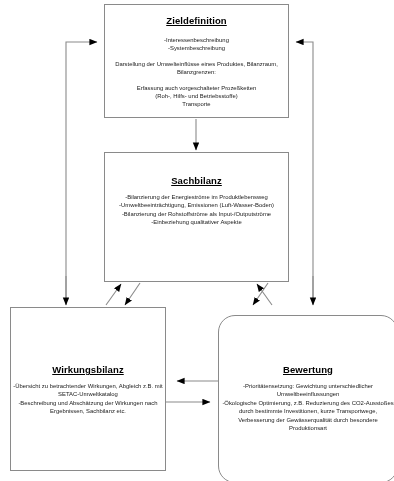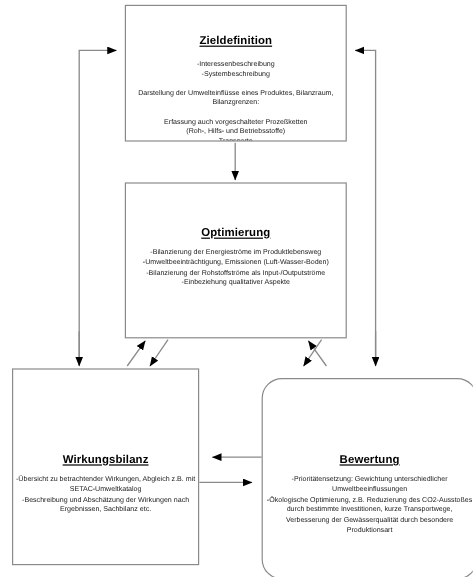--- a/index.html
+++ b/index.html
@@ -26,21 +26,20 @@
     overflow:hidden;
   }
   .box-title{
     font-weight:bold;
     font-size:9.5px;
     color:#000;
     text-decoration:underline;
     text-align:center;
     letter-spacing:.1px;
     white-space:nowrap;
-    margin-top:14px;
   }
   .box-para{
     font-size:5.9px;
     line-height:1.42;
     color:#1a1a1a;
     text-align:center;
     width:97%;
     margin:0;
   }
   .gap-s{height:7px;}
@@ -126,21 +125,21 @@
       <pre class="box-para" style="font-family:'Liberation Sans',sans-serif;white-space:pre-line;">Darstellung der Umwelteinflüsse eines Produktes, Bilanzraum, Bilanzgrenzen:</pre>
       <div class="gap-s"></div>
       <pre class="box-para" style="font-family:'Liberation Sans',sans-serif;white-space:pre-line;">Erfassung auch vorgeschalteter Prozeßketten
 (Roh-, Hilfs- und Betriebsstoffe)
 Transporte</pre>
     </div>
   </div>
 
   <div class="box" id="box-sachbilanz">
     <div class="inner">
-      <div class="box-title">Optimierung</div>
+      <div class="box-title">Sachbilanz</div>
       <div class="gap-s"></div>
       <pre class="box-para" style="font-family:'Liberation Sans',sans-serif;white-space:pre-line;">-Bilanzierung der Energieströme im Produktlebensweg
 -Umweltbeeinträchtigung, Emissionen (Luft-Wasser-Boden)
 -Bilanzierung der Rohstoffströme als Input-/Outputströme
 -Einbeziehung qualitativer Aspekte</pre>
     </div>
   </div>
 
   <div class="box" id="box-wirkungsbilanz">
     <div class="inner">

